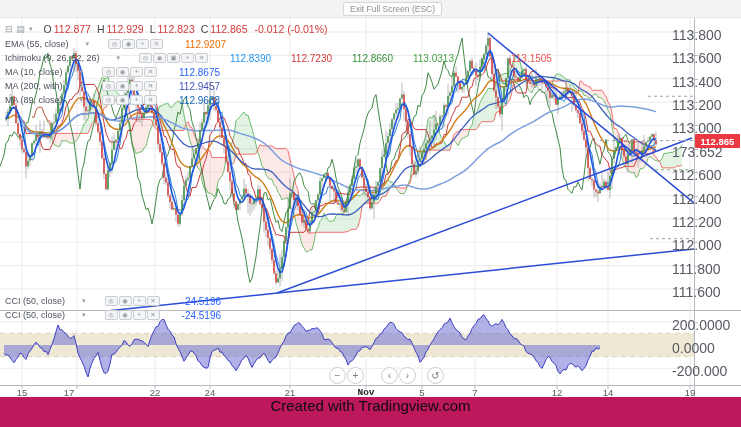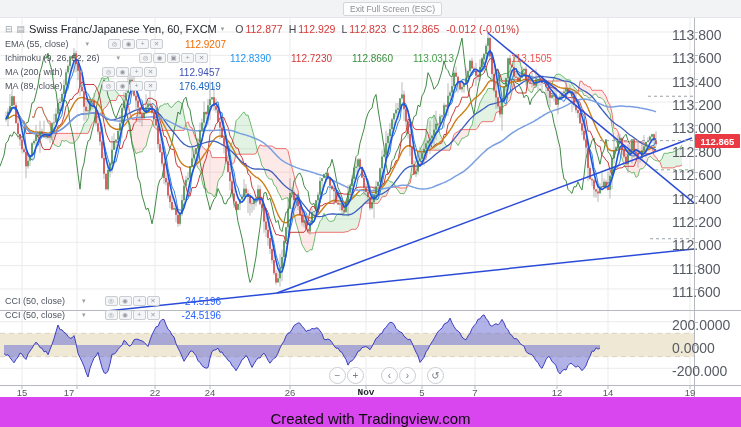--- a/index.html
+++ b/index.html
@@ -22,21 +22,21 @@
 .lname{font-size:9px;color:#4c525e}
 .igroup{display:inline-flex;gap:1px;margin:0 2px}
 .ibox{width:13px;height:10px;border:1px solid #c9ccd1;background:#f4f5f7;border-radius:2px;font-size:6.5px;color:#9599a1;display:inline-flex;align-items:center;justify-content:center;line-height:1}
 .lval{font-size:10px;margin-left:3px}
 .ptick{position:absolute;left:672px;font-size:14px;color:#565a62;z-index:4}
 .axtick-dash{position:absolute;left:694px;width:4px;height:1px;background:#b6b9c0;z-index:4}
 .badge{position:absolute;left:695px;width:45px;height:14px;font-size:9.5px;font-weight:bold;color:#fff;display:flex;align-items:center;justify-content:center;z-index:5;border-radius:1px}
 .ttick{position:absolute;top:369px;font-size:9.5px;color:#565a62;transform:translateX(-50%);z-index:4}
 .ttick.month{color:#1e222b;font-weight:bold}
 .navbtn{position:absolute;width:17px;height:17px;border-radius:50%;background:rgba(255,255,255,.95);border:1px solid #c9cdd4;color:#787b86;font-size:10px;line-height:14px;text-align:center;padding:0;z-index:7;font-family:inherit}
-.footer{position:absolute;top:397px;left:0;width:741px;height:30px;background:#d946ef;display:flex;align-items:flex-end;justify-content:center;z-index:10}
+.footer{position:absolute;top:397px;left:0;width:741px;height:30px;background:#be185d;display:flex;align-items:flex-start;justify-content:center;z-index:10}
 .footer span{font-size:15px;color:#0c0c0c}
 </style>
 </head>
 <body>
 
 <div class="topbar">
   <button class="exit-btn">Exit Full Screen (ESC)</button>
 </div>
 
 <div class="chart">
@@ -770,21 +770,20 @@
         <line x1="557" y1="367" x2="557" y2="371" stroke="#b6b9c0" stroke-width="1"></line>
         <line x1="608" y1="367" x2="608" y2="371" stroke="#b6b9c0" stroke-width="1"></line>
         <line x1="690" y1="367" x2="690" y2="371" stroke="#b6b9c0" stroke-width="1"></line>
       </g>
     </svg>
 
   <div id="legend-main" class="legend">
     <div class="lrow title-row">
       <span class="mini-icon">⊟</span>
       <span class="mini-icon">▤</span>
-      <span class="sym-title">Swiss Franc/Japanese Yen, 60, FXCM</span>
       <span class="caret">▾</span>
       <span class="ohlc">
         <span class="olab">O</span>
           <span class="ov" style="color: rgb(212, 58, 58);">112.877</span>
         <span class="olab">H</span>
           <span class="ov" style="color: rgb(212, 58, 58);">112.929</span>
         <span class="olab">L</span>
           <span class="ov" style="color: rgb(212, 58, 58);">112.823</span>
         <span class="olab">C</span>
           <span class="ov" style="color: rgb(212, 58, 58);">112.865</span>
@@ -812,40 +811,51 @@
           <span class="ibox">+</span>
           <span class="ibox">✕</span>
         </span>
         <span class="lval" style="color: rgb(33, 150, 243);">112.8390</span>
         <span class="lval" style="color: rgb(212, 58, 58);">112.7230</span>
         <span class="lval" style="color: rgb(56, 142, 60);">112.8660</span>
         <span class="lval" style="color: rgb(67, 160, 71);">113.0313</span>
         <span class="lval" style="color: rgb(239, 83, 80); margin-left: 40px;">113.1505</span>
       </div>
       <div class="lrow">
+        <span class="lname">MA (10, close)</span>
+        <span class="caret">▾</span>
+        <span class="igroup">
+          <span class="ibox">◎</span>
+          <span class="ibox">◉</span>
+          <span class="ibox">+</span>
+          <span class="ibox">✕</span>
+        </span>
+        <span class="lval" style="color: rgb(41, 98, 255);">112.8675</span>
+      </div>
+      <div class="lrow">
         <span class="lname">MA (200, with)</span>
         <span class="caret">▾</span>
         <span class="igroup">
           <span class="ibox">◎</span>
           <span class="ibox">◉</span>
           <span class="ibox">+</span>
           <span class="ibox">✕</span>
         </span>
         <span class="lval" style="color: rgb(63, 81, 181);">112.9457</span>
       </div>
       <div class="lrow">
         <span class="lname">MA (89, close)</span>
         <span class="caret">▾</span>
         <span class="igroup">
           <span class="ibox">◎</span>
           <span class="ibox">◉</span>
           <span class="ibox">+</span>
           <span class="ibox">✕</span>
         </span>
-        <span class="lval" style="color: rgb(21, 101, 192);">176.4919</span>
+        <span class="lval" style="color: rgb(21, 101, 192);">112.9688</span>
       </div>
     </div>
 
   <div id="legend-cci" class="legend">
       <div class="lrow">
         <span class="lname">CCI (50, close)</span>
         <span class="caret">▾</span>
         <span class="igroup">
           <span class="ibox">◎</span>
           <span class="ibox">◉</span>
@@ -869,21 +879,21 @@
 <div class="ptick" style="top: 9px;">113.800</div>
     <div class="axtick-dash" style="top: 14px;"></div>
     <div class="ptick" style="top: 32.36px;">113.600</div>
     <div class="axtick-dash" style="top: 37.36px;"></div>
     <div class="ptick" style="top: 55.72px;">113.400</div>
     <div class="axtick-dash" style="top: 60.72px;"></div>
     <div class="ptick" style="top: 79.08px;">113.200</div>
     <div class="axtick-dash" style="top: 84.08px;"></div>
     <div class="ptick" style="top: 102.44px;">113.000</div>
     <div class="axtick-dash" style="top: 107.44px;"></div>
-    <div class="ptick" style="top: 125.8px;">112.800</div>
+    <div class="ptick" style="top: 125.8px;">173.652</div>
     <div class="axtick-dash" style="top: 130.8px;"></div>
     <div class="ptick" style="top: 149.16px;">112.600</div>
     <div class="axtick-dash" style="top: 154.16px;"></div>
     <div class="ptick" style="top: 172.52px;">112.400</div>
     <div class="axtick-dash" style="top: 177.52px;"></div>
     <div class="ptick" style="top: 195.88px;">112.200</div>
     <div class="axtick-dash" style="top: 200.88px;"></div>
     <div class="ptick" style="top: 219.24px;">112.000</div>
     <div class="axtick-dash" style="top: 224.24px;"></div>
     <div class="ptick" style="top: 242.6px;">111.800</div>
@@ -894,21 +904,21 @@
     <div class="axtick-dash" style="top: 303.7px;"></div>
     <div class="ptick" style="top: 322px;">0.0000</div>
     <div class="axtick-dash" style="top: 327px;"></div>
     <div class="ptick" style="top: 345.3px;">-200.000</div>
     <div class="axtick-dash" style="top: 350.3px;"></div>
     <div class="badge" style="background: rgb(234, 57, 67); top: 116.208px;">112.865</div>
     <div class="ttick" style="left: 22px;">15</div>
     <div class="ttick" style="left: 69px;">17</div>
     <div class="ttick" style="left: 155px;">22</div>
     <div class="ttick" style="left: 210px;">24</div>
-    <div class="ttick" style="left: 290px;">26</div>
+    <div class="ttick" style="left: 290px;">21</div>
     <div class="ttick month" style="left: 366px; font-family: Liberation Mono, monospace;">Nov</div>
     <div class="ttick" style="left: 422px;">5</div>
     <div class="ttick" style="left: 475px;">7</div>
     <div class="ttick" style="left: 557px;">12</div>
     <div class="ttick" style="left: 608px;">14</div>
     <div class="ttick" style="left: 690px;">19</div>
     <button class="navbtn" style="left: 329px; top: 349px;">−</button>
     <button class="navbtn" style="left: 347px; top: 349px;">+</button>
     <button class="navbtn" style="left: 381px; top: 349px;">‹</button>
     <button class="navbtn" style="left: 399px; top: 349px;">›</button>

